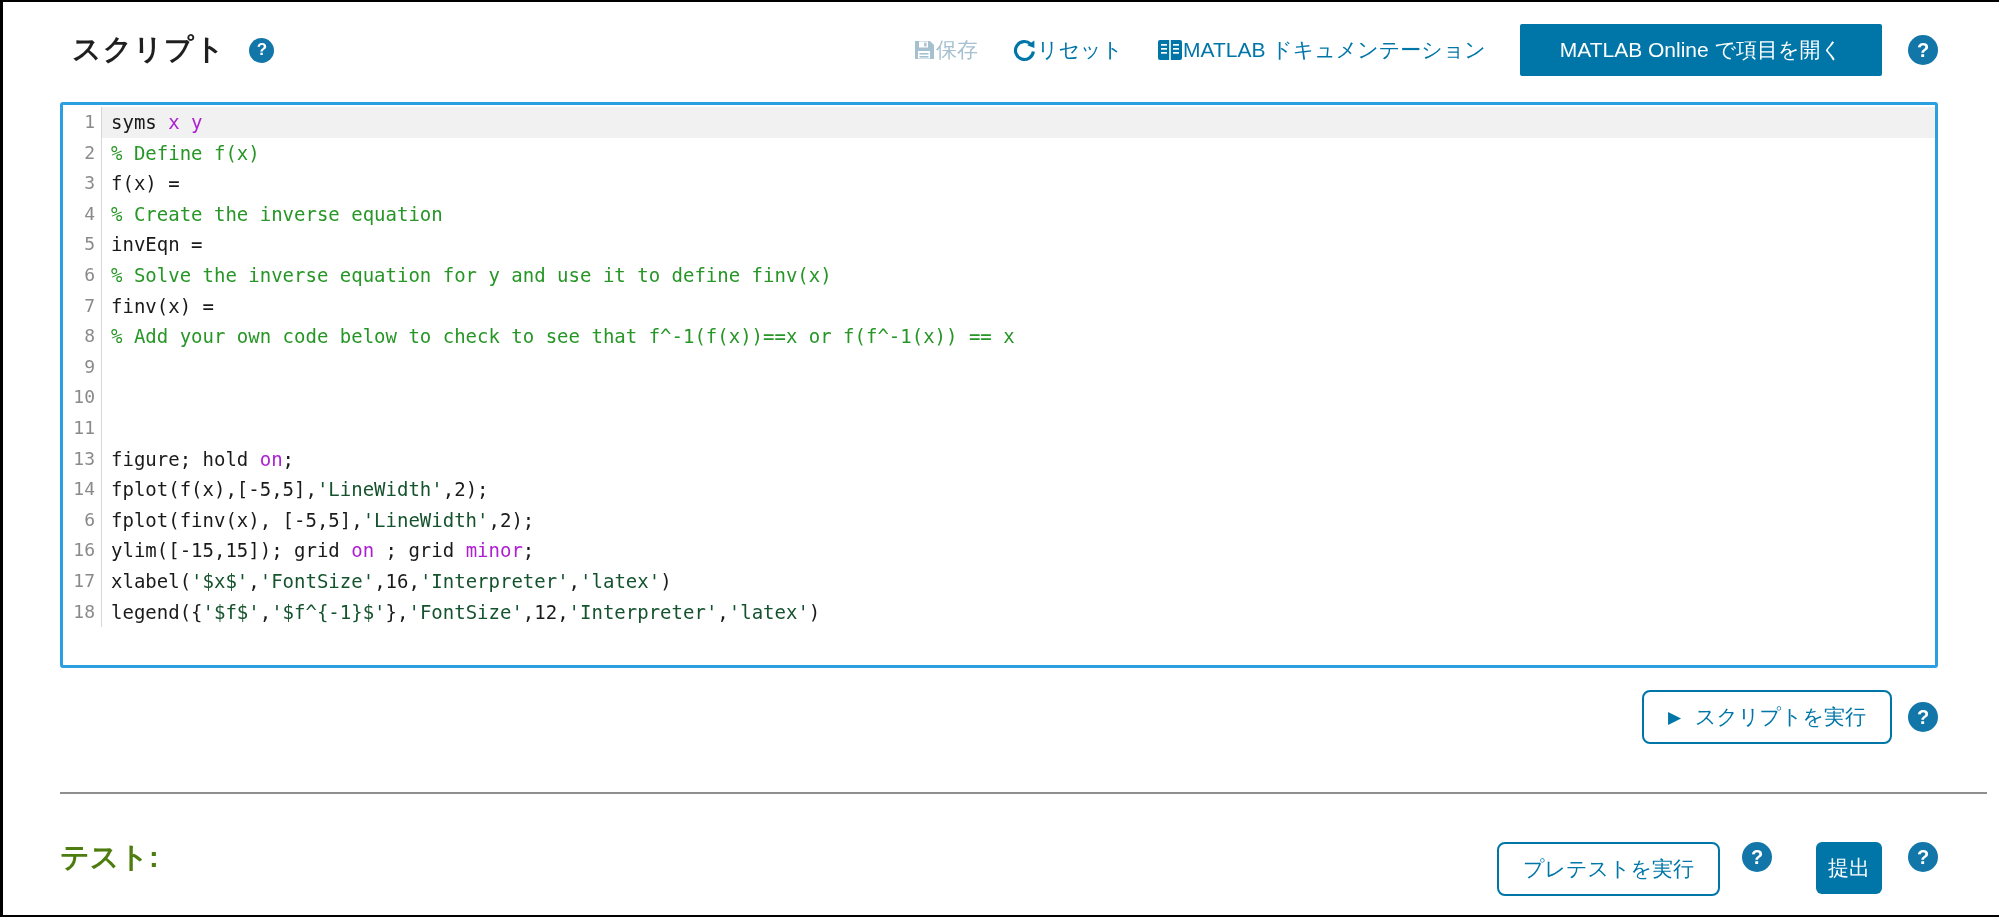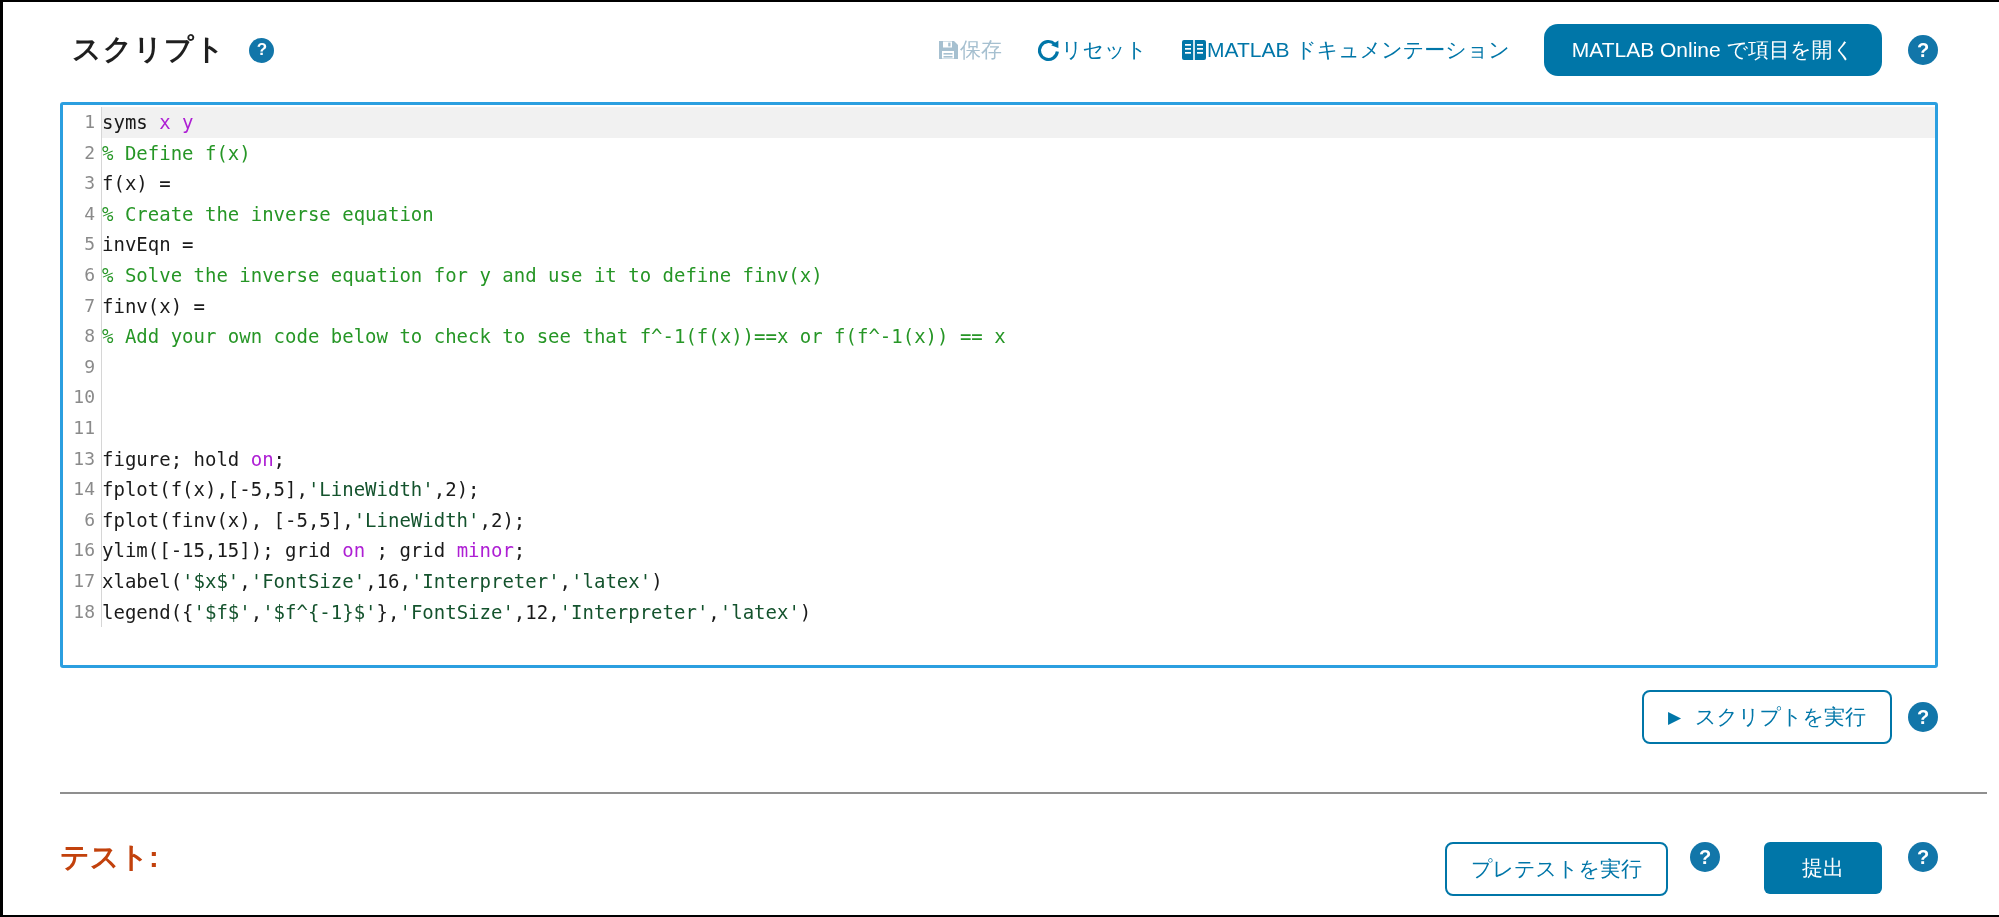--- a/index.html
+++ b/index.html
@@ -13,54 +13,54 @@
   .page-title{font-size:29px;font-weight:bold;color:#1f1f1f;letter-spacing:1px;margin:12px;}
   .title-help{margin-left:12px;}
   .help-circle{border-radius:50%;background:#1276a9;color:#fff;font-weight:bold;
                display:flex;align-items:center;justify-content:center;flex:none;cursor:pointer;}
   .help-sm{width:25px;height:25px;font-size:17px;}
   .help-lg{width:30px;height:30px;font-size:20px;}
   .toolbar{margin-left:auto;display:flex;align-items:center;gap:34px;}
   .tool{display:flex;align-items:center;font-size:21px;color:#0076a8;cursor:pointer;white-space:nowrap;}
   .tool.disabled{color:#a6c0d0;cursor:default;}
   .tool svg{display:block;}
-  .btn-primary{background:#0076a8;color:#fff;border:none;border-radius:14px;
-               font-size:21px;padding:12px 28px;cursor:pointer;white-space:nowrap;
+  .btn-primary{background:#0076a8;color:#fff;border:none;border-radius:2px;
+               font-size:21px;padding:12px 40px;cursor:pointer;white-space:nowrap;
                font-family:"Liberation Sans",sans-serif;}
 
   
   .editor{position:absolute;left:57px;top:100px;width:1878px;height:566px;box-sizing:border-box;
           border:3px solid #2b9fe0;border-radius:3px;background:#fff;overflow:hidden;
           font-family:"DejaVu Sans Mono",monospace;font-size:19px;cursor:text;}
   .editor-inner{padding-top:2px;}
   .code-line{display:flex;height:30.6px;line-height:30.6px;}
   .gutter{width:32px;text-align:right;padding-right:6px;color:#8a8a8a;
           border-right:1px solid #d6d6d6;flex:none;font-size:18px;}
-  .code-content{white-space:pre;color:#1a1a1a;flex:1;}
+  .code-content{padding-left:9px;white-space:pre;color:#1a1a1a;flex:1;}
   .code-line.active .code-content{background:#f1f1f1;}
   .tok-plain{color:#1a1a1a;}
   .tok-comment{color:#269626;}
   .tok-string{color:#14532d;}
   .tok-keyword{color:#ae1fd4;}
 
   
   .run-row{position:absolute;top:688px;left:57px;width:1878px;display:flex;
            justify-content:flex-end;align-items:center;gap:16px;}
   .btn-outline{display:flex;align-items:center;gap:14px;border:2px solid #0076a8;color:#0076a8;
                background:#fff;border-radius:8px;font-size:21px;padding:11px 24px;cursor:pointer;
                white-space:nowrap;font-family:"Liberation Sans",sans-serif;}
   .play-icon{font-size:17px;line-height:1;}
 
   
   .divider{position:absolute;top:790px;left:57px;right:12px;border-top:2px solid #8f8f8f;}
-  .test-heading{position:absolute;top:836px;left:57px;font-size:29px;font-weight:bold;color:#c2410c;margin:0;}
+  .test-heading{position:absolute;top:836px;left:57px;font-size:29px;font-weight:bold;color:#4d7c0f;margin:0;}
   .test-actions{position:absolute;top:840px;left:57px;width:1878px;display:flex;
                 justify-content:flex-end;align-items:flex-start;}
   .gap22{margin-left:22px;} .gap44{margin-left:44px;} .gap26{margin-left:26px;}
-  .btn-submit{padding:12px 38px;border-radius:6px;}
+  .btn-submit{padding:12px 12px;border-radius:6px;}
 </style>
 </head>
 <body>
 
 <div class="frame">
 
   <div class="header-row">
     <h1 class="page-title">スクリプト</h1>
     <div class="help-circle help-sm title-help">?</div>
 

